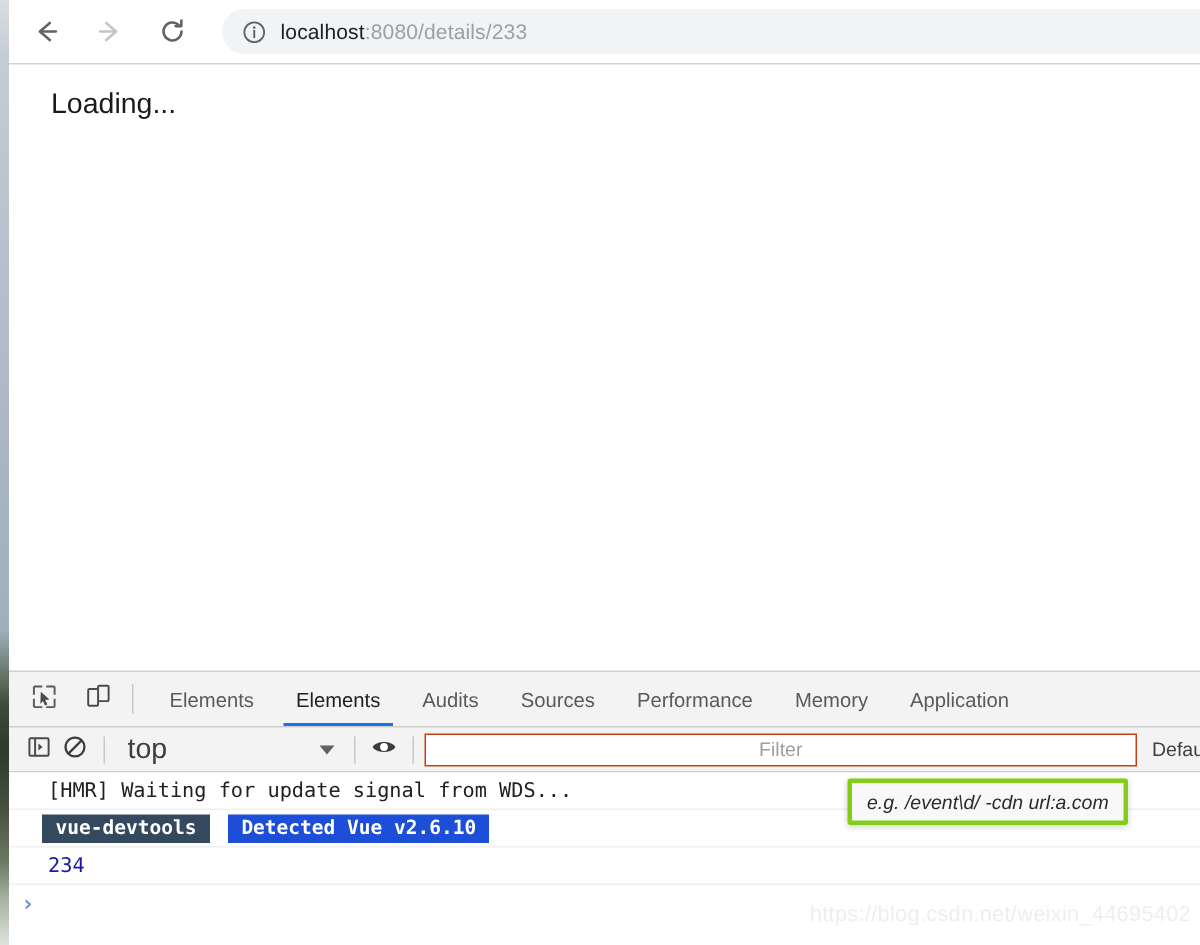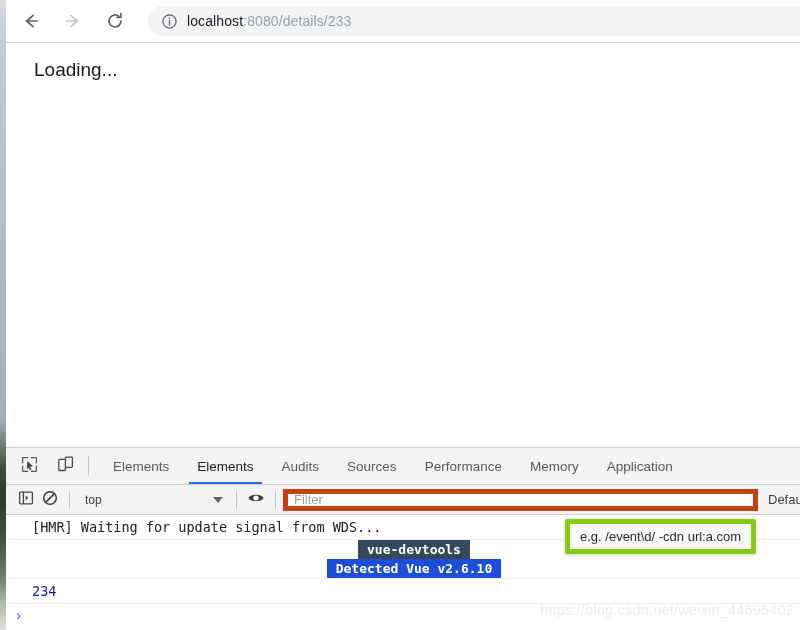--- a/index.html
+++ b/index.html
@@ -188,41 +188,42 @@
   .ctx-select {
     display: flex;
     align-items: center;
     justify-content: space-between;
     width: 152px;
     height: 22px;
     padding: 0 6px 0 8px;
     flex: 0 0 auto;
   }
   .ctx-select .ctx-label {
-    font-size: 12px;
+    font-size: 19px;
     color: #3c4043;
     font-family: "Liberation Sans", sans-serif;
   }
   .caret {
     width: 0; height: 0;
     border-left: 5px solid transparent;
     border-right: 5px solid transparent;
     border-top: 6px solid #5f6368;
   }
   .filter-input {
     flex: 1 1 auto;
     height: 22px;
     background: #ffffff;
-    border: 5px solid #c2410c;
+    border: 1px solid #c2410c;
     font-size: 13px;
     color: #3c4043;
     padding: 0 6px;
     font-family: "Liberation Sans", sans-serif;
     min-width: 0;
     outline: none;
+    text-align: center;
   }
   .filter-input::placeholder { color: #9e9e9e; opacity: 1; }
   .levels-label {
     flex: 0 0 auto;
     font-size: 13px;
     color: #3c4043;
     padding: 0 6px 0 10px;
     white-space: nowrap;
     overflow: hidden;
     max-width: 42px;
@@ -239,21 +240,21 @@
   }
   .msg-row {
     min-height: 25px;
     border-bottom: 1px solid #f0f0f0;
     display: flex;
     align-items: center;
     padding-left: 26px;
     font-size: 13.5px;
     color: #202124;
   }
-  .msg-row.badges { padding-left: 22px; gap: 0; flex-direction: column; }
+  .msg-row.badges { padding-left: 22px; gap: 12px; }
   .badge {
     display: inline-flex;
     align-items: center;
     height: 19px;
     padding: 0 9px;
     font-size: 13px;
     font-family: "DejaVu Sans Mono", "Liberation Mono", monospace;
     font-weight: bold;
     color: #ffffff;
     letter-spacing: 0px;
@@ -278,29 +279,30 @@
     font-size: 15px;
     line-height: 1;
   }
 
   
   .tooltip {
     position: absolute;
     left: 565px;
     top: 519px;
     background: #f8f8f8;
-    border: 5px solid #84cc16;
+    border: 3px solid #84cc16;
     border-radius: 2px;
     box-shadow: 0 1px 4px rgba(0,0,0,0.18);
     padding: 5px 10px;
     font-size: 13px;
     color: #2b2b2b;
     font-family: "Liberation Sans", sans-serif;
     white-space: nowrap;
     z-index: 50;
+    font-style: italic;
   }
 
   
   .watermark {
     position: absolute;
     right: 6px;
     bottom: 12px;
     font-size: 14.5px;
     color: #eceef0;
     font-family: "Liberation Sans", sans-serif;

